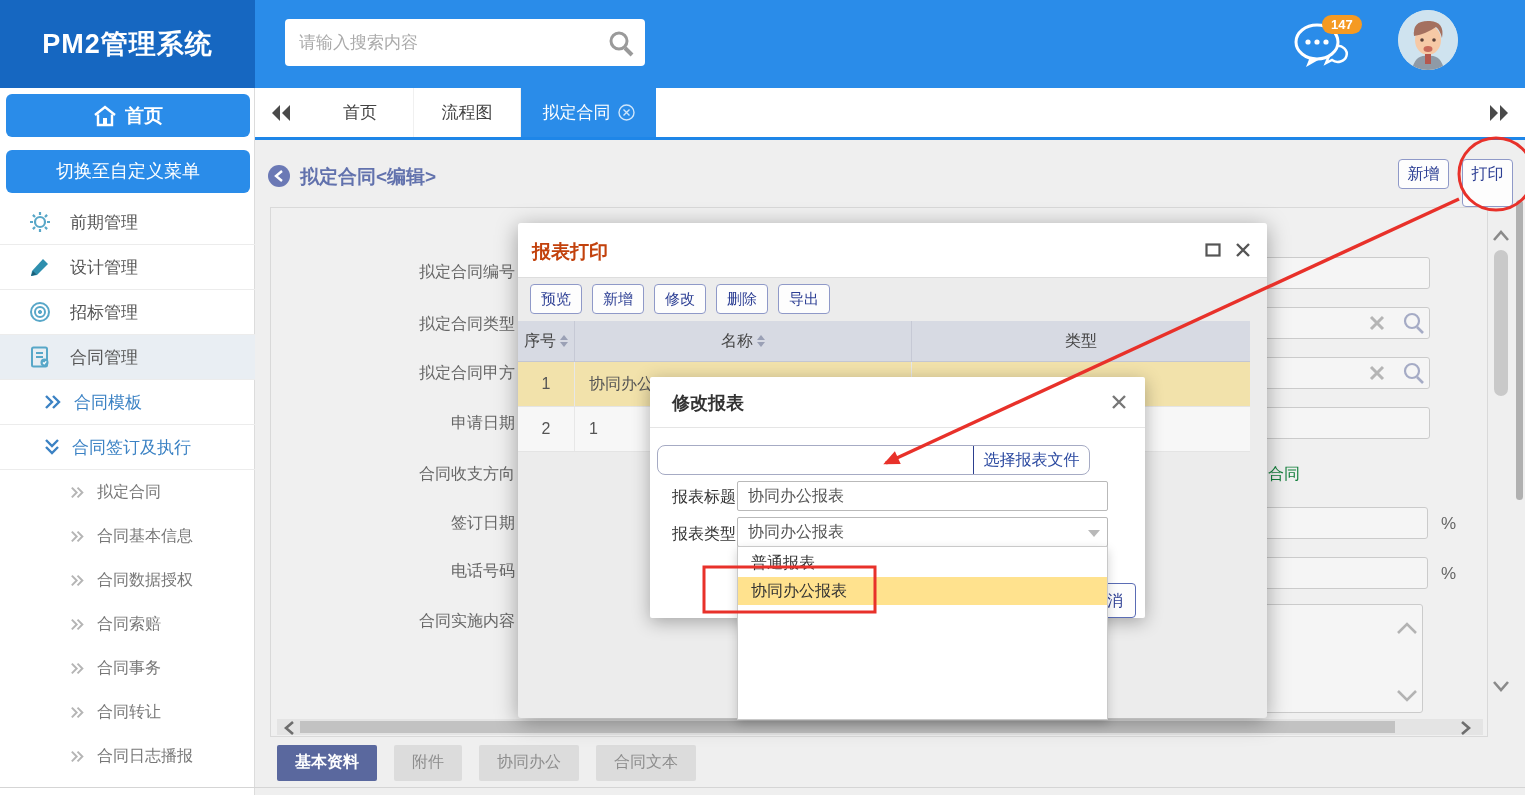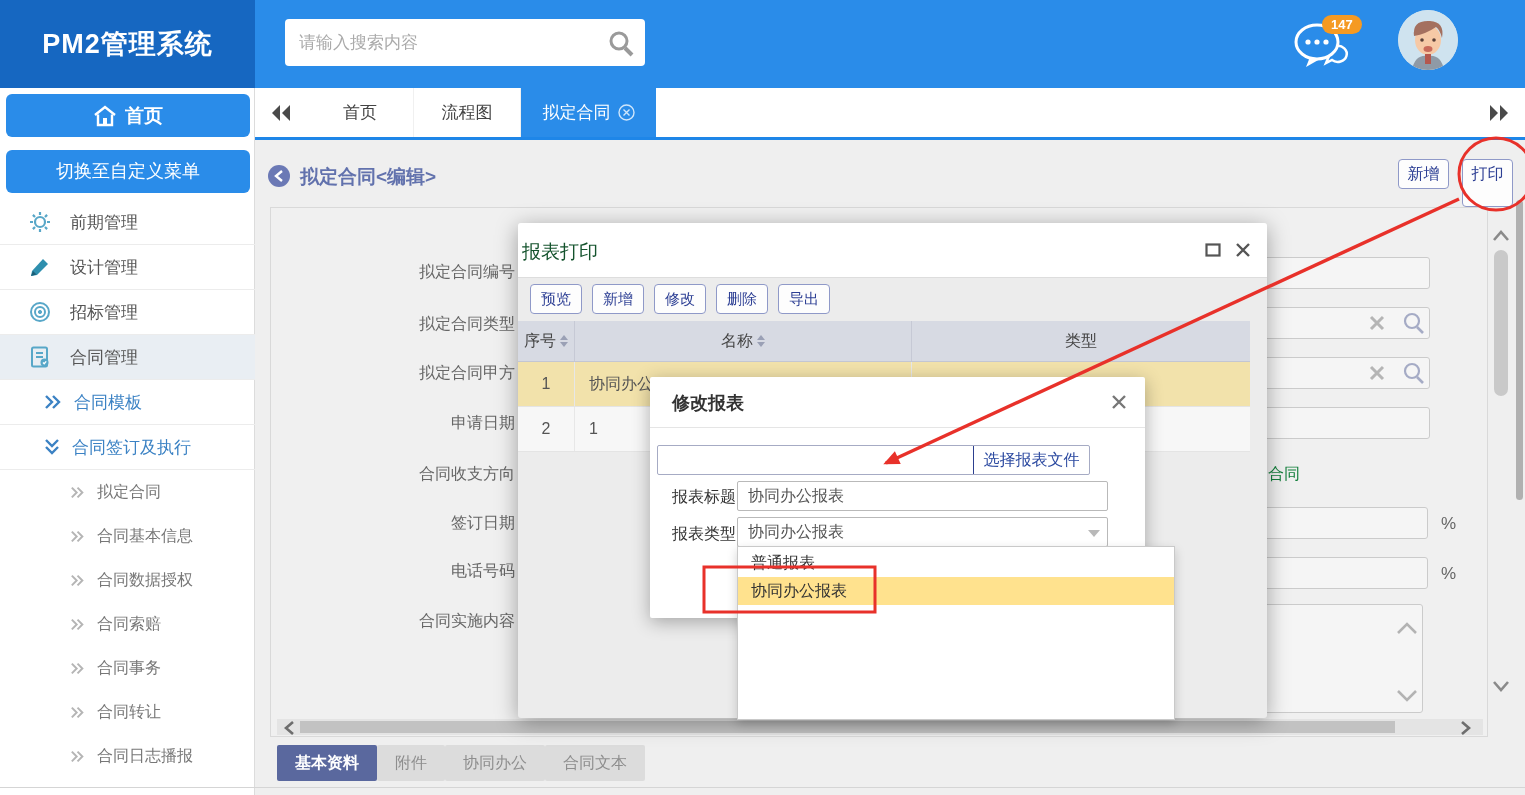--- a/index.html
+++ b/index.html
@@ -37,50 +37,50 @@
   
   .panel{left:270px;top:207px;width:1218px;height:530px;background:#f0f0f0;border:1px solid #d9d9d9;box-sizing:border-box;}
   .flabel{width:130px;text-align:right;font-size:16px;color:#666;left:385px;}
   .finput{background:#f5f5f5;border:1px solid #cbcbcb;border-radius:3px;box-sizing:border-box;}
   .pct{font-size:17px;color:#666;}
   
   .htrack{left:277px;top:719px;width:1206px;height:16px;background:#e4e4e4;}
   .hthumb{left:300px;top:721px;width:1095px;height:12px;background:#c2c2c2;}
   .vthumb{left:1494px;top:250px;width:14px;height:146px;background:#c9c9c9;border-radius:7px;}
   
-  .btabs{left:277px;top:745px;display:flex;gap:0;}
+  .btabs{left:277px;top:745px;display:flex;gap:17px;font-family:Liberation Mono, monospace;}
   .btab{height:36px;line-height:36px;padding:0 18px;background:#dcdcdc;color:#8e8e8e;font-size:16px;border-radius:2px;cursor:pointer;}
   .btab.active{background:#5a689e;color:#fff;font-weight:bold;}
   
   .rmodal{left:518px;top:223px;width:749px;height:495px;background:#ececec;border-radius:3px;box-shadow:0 4px 22px rgba(0,0,0,.35);z-index:20;}
   .rmodal .mhead{position:absolute;left:0;top:0;width:100%;height:55px;background:#fff;border-bottom:1px solid #ddd;border-radius:3px 3px 0 0;box-sizing:border-box;}
-  .rmodal .mtitle{position:absolute;left:4px;top:16px;font-size:19px;font-weight:normal;color:#14532d;}
+  .rmodal .mtitle{position:absolute;left:14px;top:16px;font-size:19px;font-weight:bold;color:#c2410c;}
   .rtool{position:absolute;left:12px;top:61px;display:flex;gap:10px;}
   .rtool .btn{width:52px;height:30px;line-height:28px;font-size:15px;}
   .rtable{position:absolute;left:0;top:98px;width:732px;}
   .thr{display:flex;height:40px;background:#d7dae3;border-bottom:1px solid #c3c6d2;}
   .th{display:flex;align-items:center;justify-content:center;font-size:16px;color:#444;border-right:1px solid #c6c9d5;box-sizing:border-box;gap:4px;}
   .tr{display:flex;height:44px;border-bottom:1px solid #e4e4e4;}
   .td{display:flex;align-items:center;font-size:16px;color:#555;border-right:1px solid #e7e7e7;box-sizing:border-box;}
   .sort{display:inline-flex;flex-direction:column;gap:2px;}
   .sort i{display:block;width:0;height:0;border-left:4px solid transparent;border-right:4px solid transparent;}
   .sort .up{border-bottom:5px solid #9aa0b5;}
   .sort .dn{border-top:5px solid #9aa0b5;}
   
   .emodal{left:650px;top:377px;width:495px;height:241px;background:#fff;border-radius:2px;box-shadow:0 4px 18px rgba(0,0,0,.3);z-index:30;}
   .emodal .etitle{position:absolute;left:22px;top:14px;font-size:18px;font-weight:bold;color:#333;}
   .ediv{position:absolute;left:0;top:50px;width:100%;height:1px;background:#e5e5e5;}
-  .filebox{position:absolute;left:7px;top:68px;width:433px;height:30px;border:1px solid #a6abc4;border-radius:2px;background:#fff;box-sizing:border-box;}
+  .filebox{position:absolute;left:7px;top:68px;width:433px;height:30px;border:1px solid #a6abc4;border-radius:8px;background:#fff;box-sizing:border-box;}
   .filebtn{position:absolute;right:0;top:0;width:115px;height:28px;line-height:28px;text-align:center;color:#2b49a0;font-size:16px;border-left:1px solid #2c3f8f;cursor:pointer;}
   .erow-label{position:absolute;left:22px;font-size:16px;color:#333;}
   .einput{position:absolute;left:87px;width:371px;height:30px;border:1px solid #b9b9b9;border-radius:2px;font-size:16px;color:#555;padding:0 10px;box-sizing:border-box;background:#fff;font-family:inherit;}
   .caret{position:absolute;width:0;height:0;border-left:6px solid transparent;border-right:6px solid transparent;border-top:7px solid #b9b9b9;}
   .cancelbtn{position:absolute;left:428px;top:206px;width:58px;height:35px;line-height:33px;border:1px solid #5a6cb4;}
   
-  .ddpanel{left:737px;top:546px;width:438px;height:174px;background:#fff;border:1px solid #c9c9c9;box-shadow:0 4px 10px rgba(0,0,0,.18);z-index:40;box-sizing:border-box;}
+  .ddpanel{left:737px;top:546px;width:371px;height:174px;background:#fff;border:1px solid #c9c9c9;box-shadow:0 4px 10px rgba(0,0,0,.18);z-index:40;box-sizing:border-box;}
   .ddopt{height:28px;line-height:28px;padding-left:13px;font-size:16px;color:#333;cursor:pointer;}
   .ddopt.hl{background:#ffe28e;}
   .note{font-size:16px;color:#15803d;}
   .redsvg{left:0;top:0;z-index:90;pointer-events:none;}
 </style>
 </head>
 <body>
 
 <div class="stage">
 

